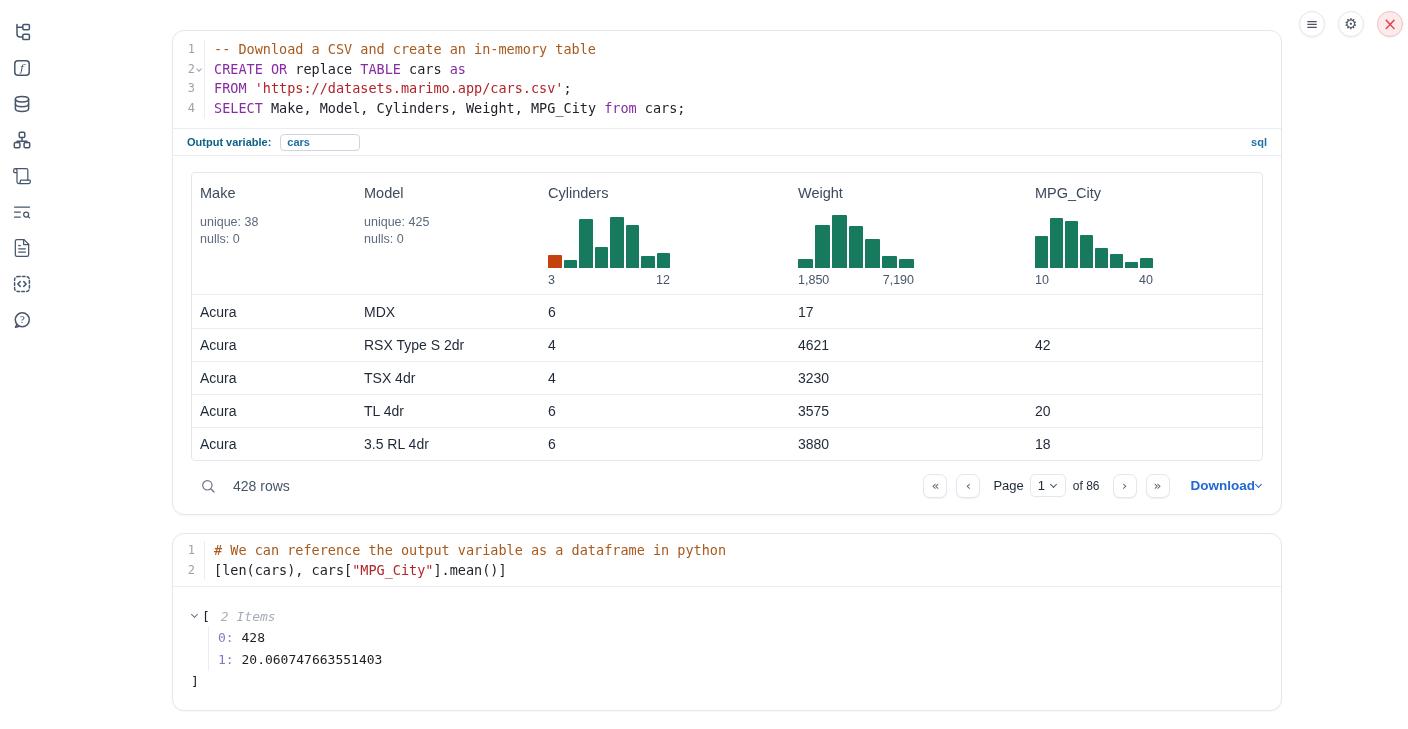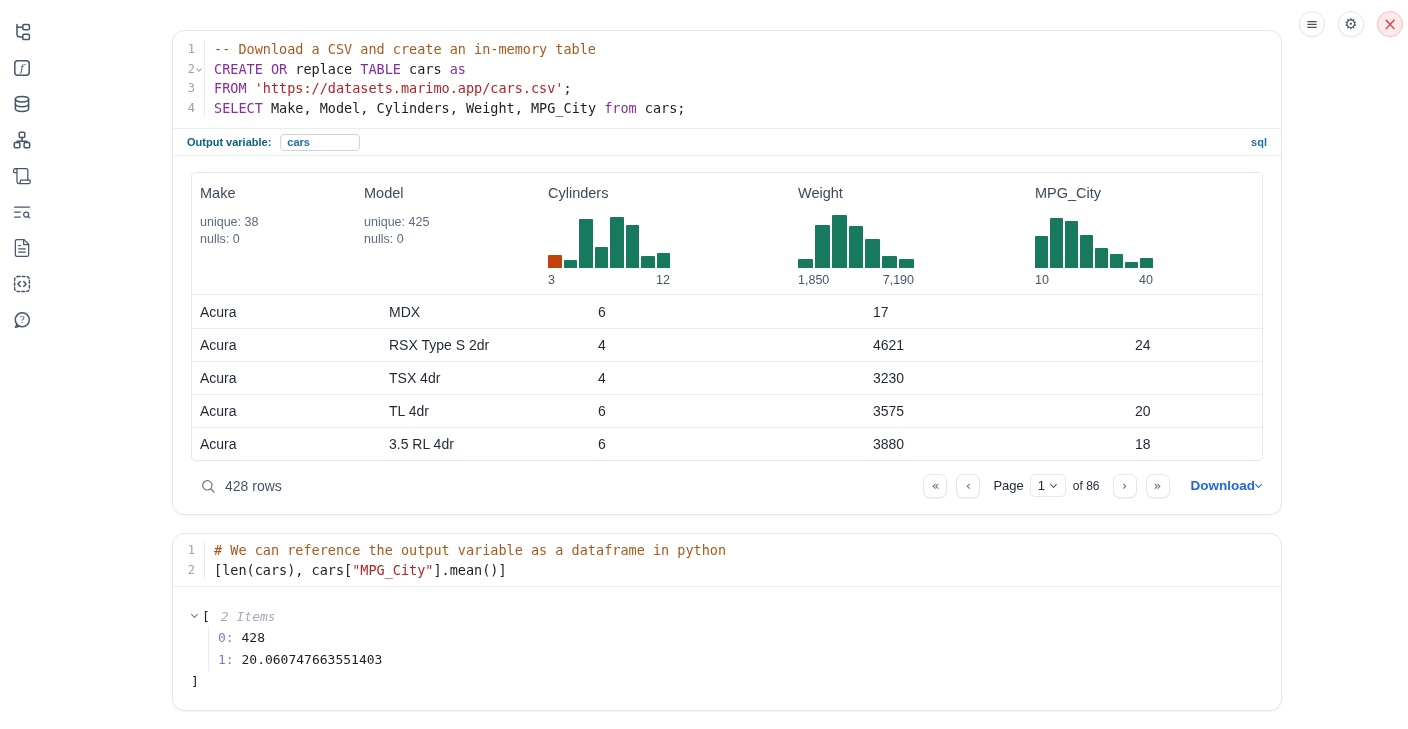--- a/index.html
+++ b/index.html
@@ -54,26 +54,26 @@
   .th-name{font-size:14.5px;color:#3d4a5c;}
   .th-stats{margin-top:13px;font-size:12.5px;color:#5d6b7e;line-height:16.5px;}
   .th-hist{margin-top:auto;}
   .hist{display:flex;align-items:flex-end;gap:2px;height:53px;}
   .th:nth-child(3) .hist,.th:nth-child(3) .hist-labels{width:122px;}
   .th:nth-child(4) .hist,.th:nth-child(4) .hist-labels{width:116px;}
   .th:nth-child(5) .hist,.th:nth-child(5) .hist-labels{width:118px;}
   .bar{flex:1;background:var(--c-bar);border-radius:1px 1px 0 0;}
   .bar.hl{background:var(--c-bar-highlight);}
   .hist-labels{display:flex;justify-content:space-between;font-size:12.5px;color:#475569;margin-top:5px;}
-  .tr{height:33px;border-top:1px solid var(--border-light);gap:25px;}
+  .tr{height:33px;border-top:1px solid var(--border-light);}
   .tr:first-child{border-top:none;}
   .td{padding:0 8px;font-size:14px;color:#1f2937;display:flex;align-items:center;overflow:hidden;white-space:nowrap;}
   
   .table-footer{margin-top:8px;height:33px;display:flex;align-items:center;padding:0 2px;}
-  .tf-left{display:flex;align-items:flex-end;gap:9px;margin-left:7px;}
+  .tf-left{display:flex;align-items:flex-end;gap:17px;margin-left:7px;}
   .tf-left svg{width:16px;height:16px;stroke:#6b7280;fill:none;stroke-width:1.8;stroke-linecap:round;}
   .row-count{font-size:14px;color:#475569;}
   .tf-right{margin-left:auto;display:flex;align-items:center;}
   .pg-btn{width:24px;height:24px;border:1px solid var(--border);border-radius:7px;background:#fff;box-shadow:0 1px 1px rgba(16,24,40,.06);color:#5b6676;font-size:13px;line-height:1;display:flex;align-items:center;justify-content:center;cursor:pointer;font-family:"DejaVu Sans",sans-serif;}
   .pg-btn + .pg-btn{margin-left:9px;}
   .page-label{margin:0 6px 0 13px;font-size:13px;color:#1f2937;}
   .page-select{height:23px;min-width:36px;border:1px solid var(--border);border-radius:5px;background:#fff;display:flex;align-items:center;gap:6px;padding:0 7px;font-size:13px;color:#1f2937;cursor:pointer;}
   .page-select .chev{color:#475569;margin-top:-3px;}
   .of-label{margin:0 13px 0 7px;font-size:12px;color:#1f2937;}
   .download-link{margin-left:21px;background:none;border:none;display:flex;align-items:center;gap:1px;color:var(--c-accent);font-size:13.5px;font-weight:bold;cursor:pointer;font-family:"Liberation Sans",sans-serif;}
@@ -280,21 +280,21 @@
               <div class="td">Acura</div>
               <div class="td">MDX</div>
               <div class="td">6</div>
               <div class="td">17</div>
             </div>
             <div class="tr grid-cols">
               <div class="td">Acura</div>
               <div class="td">RSX Type S 2dr</div>
               <div class="td">4</div>
               <div class="td">4621</div>
-              <div class="td">24</div>
+              <div class="td">42</div>
             </div>
             <div class="tr grid-cols">
               <div class="td">Acura</div>
               <div class="td">TSX 4dr</div>
               <div class="td">4</div>
               <div class="td">3230</div>
             </div>
             <div class="tr grid-cols">
               <div class="td">Acura</div>
               <div class="td">TL 4dr</div>

